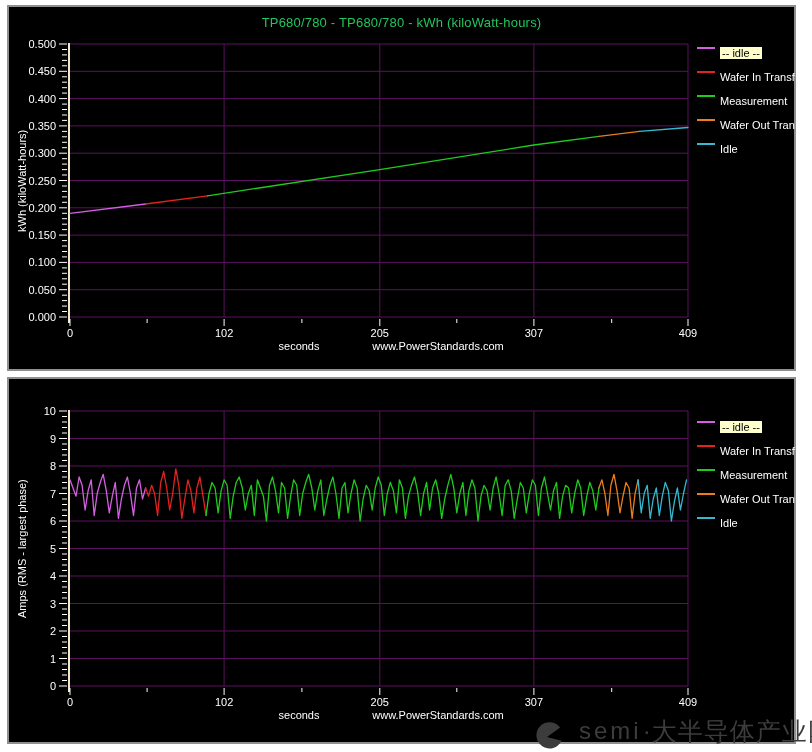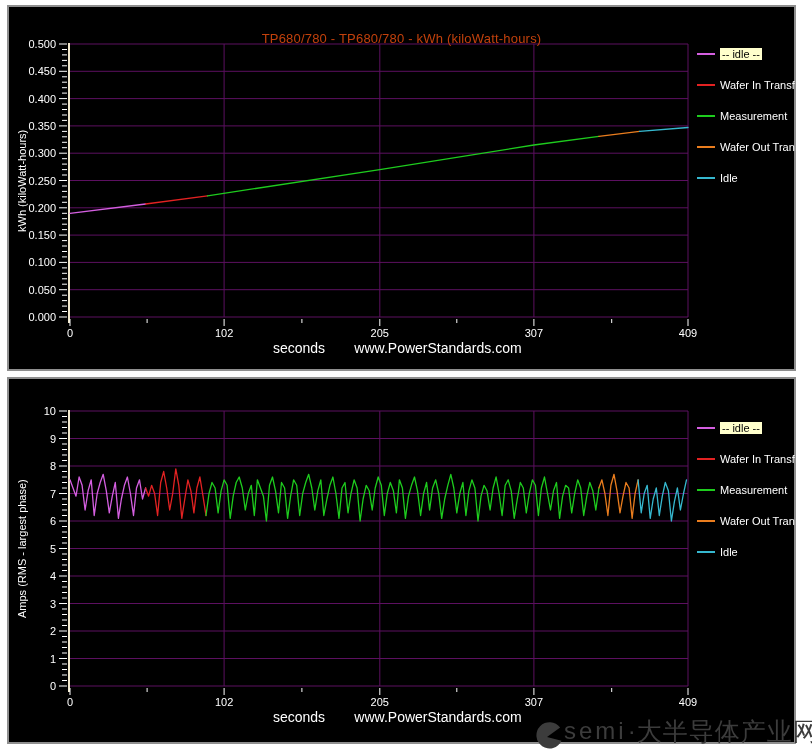--- a/index.html
+++ b/index.html
@@ -3,43 +3,43 @@
 <meta charset="utf-8">
 <style>
   html,body{margin:0;padding:0}
   #page{position:relative;width:812px;height:752px;background:#ffffff;overflow:hidden;
         font-family:"Liberation Sans",sans-serif}
   .panel{position:absolute;left:7px;width:789px;border:2px solid #8f8f8f;
          box-sizing:border-box;background:#000}
   #panel-0{top:5px;height:366px}
   #panel-1{top:377px;height:367px}
   svg.plot{position:absolute;left:0;top:0}
-  .title{position:absolute;left:0;right:0;margin:16px;text-align:center;color:#c2410c;
+  .title{position:absolute;left:0;right:0;margin:0;text-align:center;color:#22c55e;
          font-size:13px;font-weight:normal;letter-spacing:.2px}
   #panel-0 .title{top:8px}
   #panel-1 .title{top:7px}
   .ylabel{position:absolute;left:5px;width:16px;display:flex;align-items:center;justify-content:center;
           writing-mode:vertical-rl;transform:rotate(180deg);color:#fff;font-size:11px;white-space:nowrap}
   #panel-0 .ylabel{top:37px;height:273px}
   #panel-1 .ylabel{top:32px;height:275px}
   .legend{position:absolute;left:688px;width:100px;color:#fff;font-size:11px}
   #panel-0 .legend{top:40px}
   #panel-1 .legend{top:42px}
-  .legend-row{display:flex;align-items:center;height:13px;margin-bottom:18px}
+  .legend-row{display:flex;align-items:flex-start;height:13px;margin-bottom:11px}
   .legend-swatch{width:18px;height:2px;margin-right:5px;flex:none}
   .legend-label{white-space:nowrap;line-height:12px}
-  .xlab,.urlnote{position:absolute;color:#fff;font-size:14px;transform:translateX(-50%);white-space:nowrap}
+  .xlab,.urlnote{position:absolute;color:#fff;font-size:11px;transform:translateX(-50%);white-space:nowrap}
   .xlab{left:290px}
   .urlnote{left:429px}
   #panel-0 .xlab,#panel-0 .urlnote{top:333px}
   #panel-1 .xlab,#panel-1 .urlnote{top:330px}
   svg text{fill:#fff;font-size:11px;font-family:"Liberation Sans",sans-serif}
   .watermark{position:absolute;left:532px;top:716px;display:flex;align-items:flex-start;z-index:5}
   .wm-logo{width:30px;height:30px;margin-top:5px;flex:none}
-  .wm-brand{font-size:24px;letter-spacing:3px;margin-left:2px;line-height:1.25}
+  .wm-brand{font-size:24px;letter-spacing:3px;margin-left:17px;line-height:1.25}
   .wm-sep{font-size:24px;margin:0 1px;line-height:1.25}
   .wm-cn{font-size:25px;letter-spacing:1px;line-height:1.2;white-space:nowrap}
 </style>
 </head>
 <body>
 
 <div id="page">
 
   <section class="panel" id="panel-0" style="background: rgb(0, 0, 0); border-color: rgb(143, 143, 143);">
     <svg id="svg-0" class="plot" width="785" height="362">

